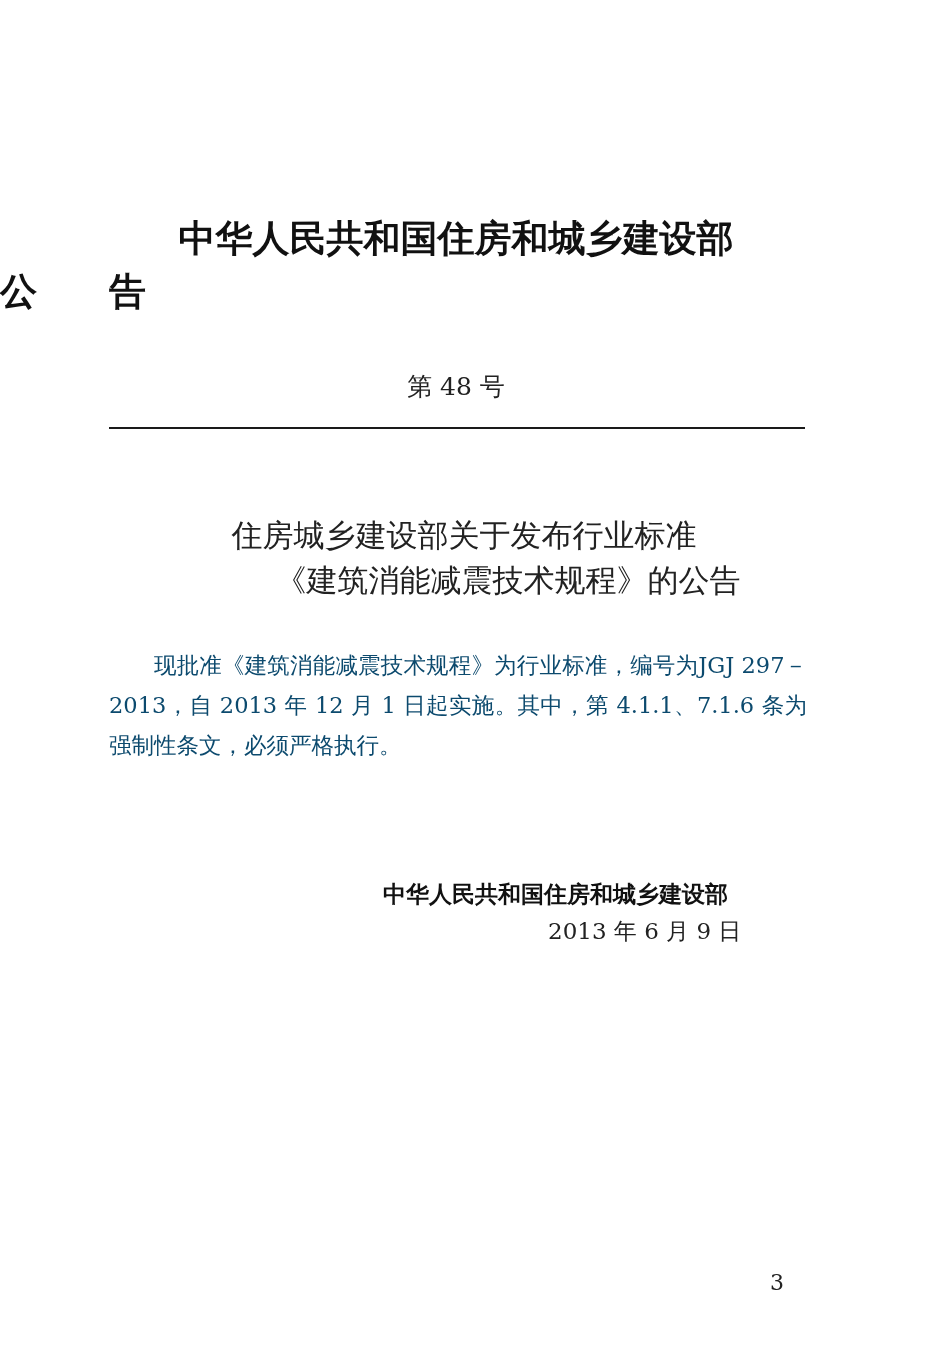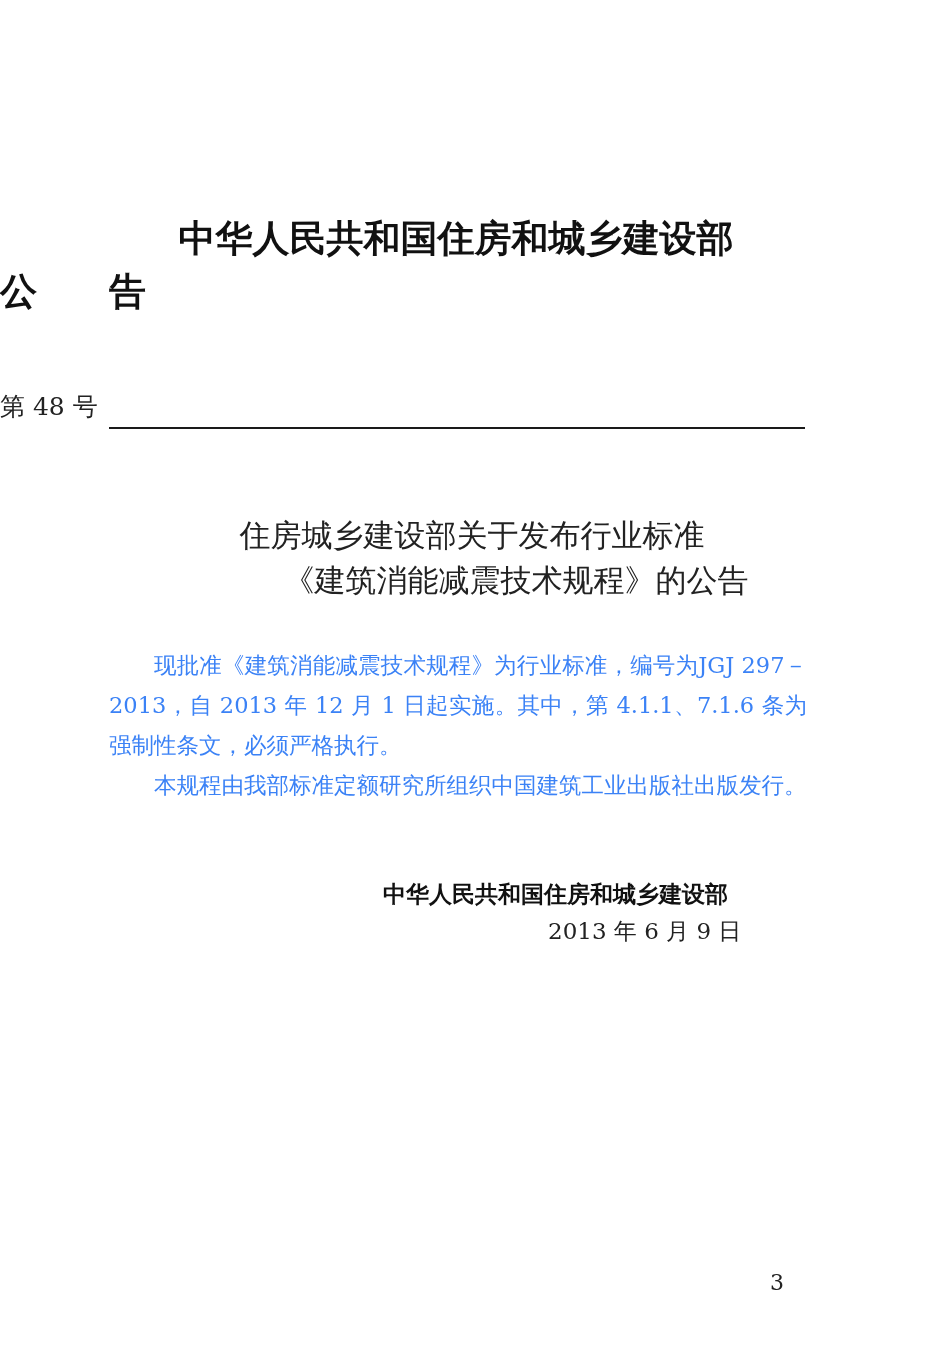--- a/index.html
+++ b/index.html
@@ -30,46 +30,45 @@
       left: 0; width: 912px; top: 266px;
       font-family: "DejaVu Serif", serif;
       font-weight: bold;
       font-size: 37px;
       line-height: 50px;
       color: #111;
     }
     .title-sub span.gap { display: inline-block; width: 72px; }
     .issue-no {
       left: 0; width: 912px; top: 369px;
-      text-align: left;
+      text-align: center;
       font-size: 25px;
       line-height: 36px;
       color: #222;
-      margin-top: 20px;
     }
     .rule {
       left: 109px; top: 427px;
       width: 696px; height: 2px;
       background: #1a1a1a;
     }
     .heading {
-      left: 16px; width: 912px;
+      left: 8px; width: 912px;
       text-align: center;
       font-family: "DejaVu Sans", sans-serif;
       font-size: 31px;
       line-height: 46px;
       color: #222;
     }
     .heading.l1 { top: 512px; }
     .heading.l2 { top: 557px; margin-left: 44px; }
     .body-text {
       left: 109px; width: 698px; top: 645px;
       font-size: 22.5px;
       line-height: 40px;
-      color: #3b82f6;
+      color: #0c4a6e;
     }
     .body-text p {
       margin: 0;
       text-align: justify;
       text-align-last: left;
     }
     .body-text p.indent { text-indent: 45px; }
     .signer {
       left: 383px; top: 876px;
       font-family: "DejaVu Sans", sans-serif;
@@ -103,19 +102,18 @@
 
 <div class="abs issue-no">第 48 号</div>
 
 <div class="abs rule"></div>
 
 <div class="abs heading l1">住房城乡建设部关于发布行业标准</div>
 <div class="abs heading l2">《建筑消能减震技术规程》的公告</div>
 
 <div class="abs body-text">
   <p class="indent">现批准《建筑消能减震技术规程》为行业标准，编号为JGJ 297－2013，自 2013 年 12 月 1 日起实施。其中，第 4.1.1、7.1.6 条为强制性条文，必须严格执行。</p>
-  <p class="indent">本规程由我部标准定额研究所组织中国建筑工业出版社出版发行。</p>
 </div>
 
 <div class="abs signer">中华人民共和国住房和城乡建设部</div>
 <div class="abs date">2013 年 6 月 9 日</div>
 
 <div class="abs page-num">3</div>
 
 </body></html>

